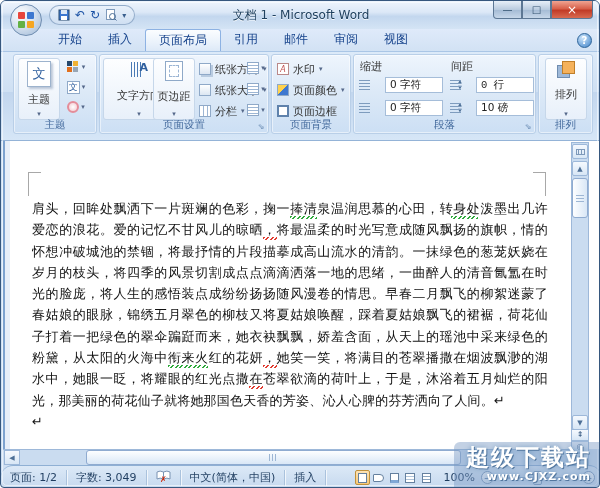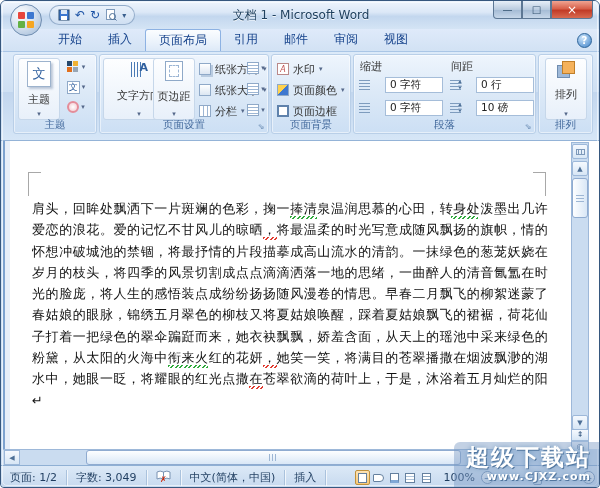--- a/index.html
+++ b/index.html
@@ -118,21 +118,21 @@
   .hscroll { position:absolute; left:2px; top:448px; width:568px; height:16px; background:#cadcf0;
     border-top:1px solid #9db8d9; }
   .hbtn { position:absolute; top:0; width:16px; height:15px; background:linear-gradient(#f5f9fe,#d7e6f5);
     border:1px solid #9db8d9; color:#4d6f96; font-size:7px; display:flex; align-items:center; justify-content:center;}
   .hthumb { position:absolute; left:83px; top:0; width:375px; height:15px; border:1px solid #8fabd0; border-radius:3px;
     background:linear-gradient(#fdfeff,#d9e7f6); display:flex; align-items:center; justify-content:center;}
   .hthumb .grip { width:9px; height:7px; background:repeating-linear-gradient(90deg,#9db6d4 0 1px,transparent 1px 3px); }
   
   .statusbar { position:absolute; left:0; top:464px; width:600px; height:24px;
     background:linear-gradient(#dcE9f7,#c5d8ee); border-top:1px solid #8fb0d4; display:flex; align-items:center;
-    font-size:11px; color:#1e3c5f; }
+    font-size:11px; color:#1e3c5f;border-radius:12px; }
   .scell { padding:0 9px; height:16px; line-height:16px; border-right:1px solid #aac2dd; box-shadow:1px 0 0 rgba(255,255,255,.7);}
   .views { display:flex; gap:1px; margin-left:4px; }
   .vbtn { width:15px; height:15px; border:1px solid transparent; display:flex; align-items:center; justify-content:center;}
   .vbtn.active { background:linear-gradient(#fde3b5,#f7c97a); border-color:#c0913c; border-radius:2px; }
   .mini-doc { width:9px; height:10px; border:1px solid #64809f; background:#fff; }
   .mini-doc.lined { background:repeating-linear-gradient(180deg,#fff 0 2px,#8aa4bf 2px 3px); }
   .mini-doc.book { width:11px; height:8px; border-radius:1px 4px 4px 1px; }
   .mini-doc.web { border-bottom:3px solid #7fa7d6; }
   .mini-doc.outline { background:repeating-linear-gradient(180deg,#fff 0 2px,#b0c4da 2px 3px); width:10px;}
   .zoomlbl { margin:0 6px 0 10px; }
@@ -302,21 +302,21 @@
           </span>
       </div>
       <div class="spinrow" style="left:5px;top:44px;">
         <span class="spindicon"></span>
         <span class="spinbox">0 字符</span>
         <span class="spinarr">
             <i>▲</i>
             <i>▼</i>
           </span>
       </div>
-      <div class="spinrow" style="left:96px;top:21px;">
+      <div class="spinrow" style="left:96px;top:21px;font-family:Liberation Mono, monospace;">
         <span class="spindicon"></span>
         <span class="spinbox">0 行</span>
         <span class="spinarr">
             <i>▲</i>
             <i>▼</i>
           </span>
       </div>
       <div class="spinrow" style="left:96px;top:44px;">
         <span class="spindicon"></span>
         <span class="spinbox">10 磅</span>
@@ -346,20 +346,21 @@
     <div class="doctext">
         <div class="doc-line">肩头，回眸处飘洒下一片斑斓的色彩，掬一捧清泉温润思慕的心田，转身处泼墨出几许</div>
         <div class="doc-line">爱恋的浪花。爱的记忆不甘风儿的晾晒，将最温柔的时光写意成随风飘扬的旗帜，情的</div>
         <div class="doc-line">怀想冲破城池的禁锢，将最抒情的片段描摹成高山流水的清韵。一抹绿色的葱茏妖娆在</div>
         <div class="doc-line">岁月的枝头，将四季的风景切割成点点滴滴洒落一地的思绪，一曲醉人的清音氤氲在时</div>
         <div class="doc-line">光的脸庞，将人生的感悟装点成纷纷扬扬随风漫卷的情思。早春二月飘飞的柳絮迷蒙了</div>
         <div class="doc-line">春姑娘的眼脉，锦绣五月翠色的柳枝又将夏姑娘唤醒，踩着夏姑娘飘飞的裙裾，荷花仙</div>
         <div class="doc-line">子打着一把绿色的翠伞蹁跹而来，她衣袂飘飘，娇羞含面，从天上的瑶池中采来绿色的</div>
         <div class="doc-line">粉黛，从太阳的火海中衔来火红的花妍，她笑一笑，将满目的苍翠播撒在烟波飘渺的湖</div>
         <div class="doc-line">水中，她眼一眨，将耀眼的红光点撒在苍翠欲滴的荷叶上，于是，沐浴着五月灿烂的阳</div>
+        <div class="doc-line tail">光，那美丽的荷花仙子就将她那国色天香的芳姿、沁人心脾的芬芳洒向了人间。↵</div>
         <div class="doc-line tail">↵</div>
       </div>
     <div class="sq green" style="left:287px;top:75px;width:27px;"></div>
     <div class="sq green" style="left:448px;top:75px;width:27px;"></div>
     <div class="sq red" style="left:260px;top:96px;width:14px;"></div>
     <div class="sq green" style="left:165px;top:224px;width:40px;"></div>
     <div class="sq red" style="left:260px;top:224px;width:14px;"></div>
     <div class="sq red" style="left:246px;top:245px;width:14px;"></div>
   </div>
 

